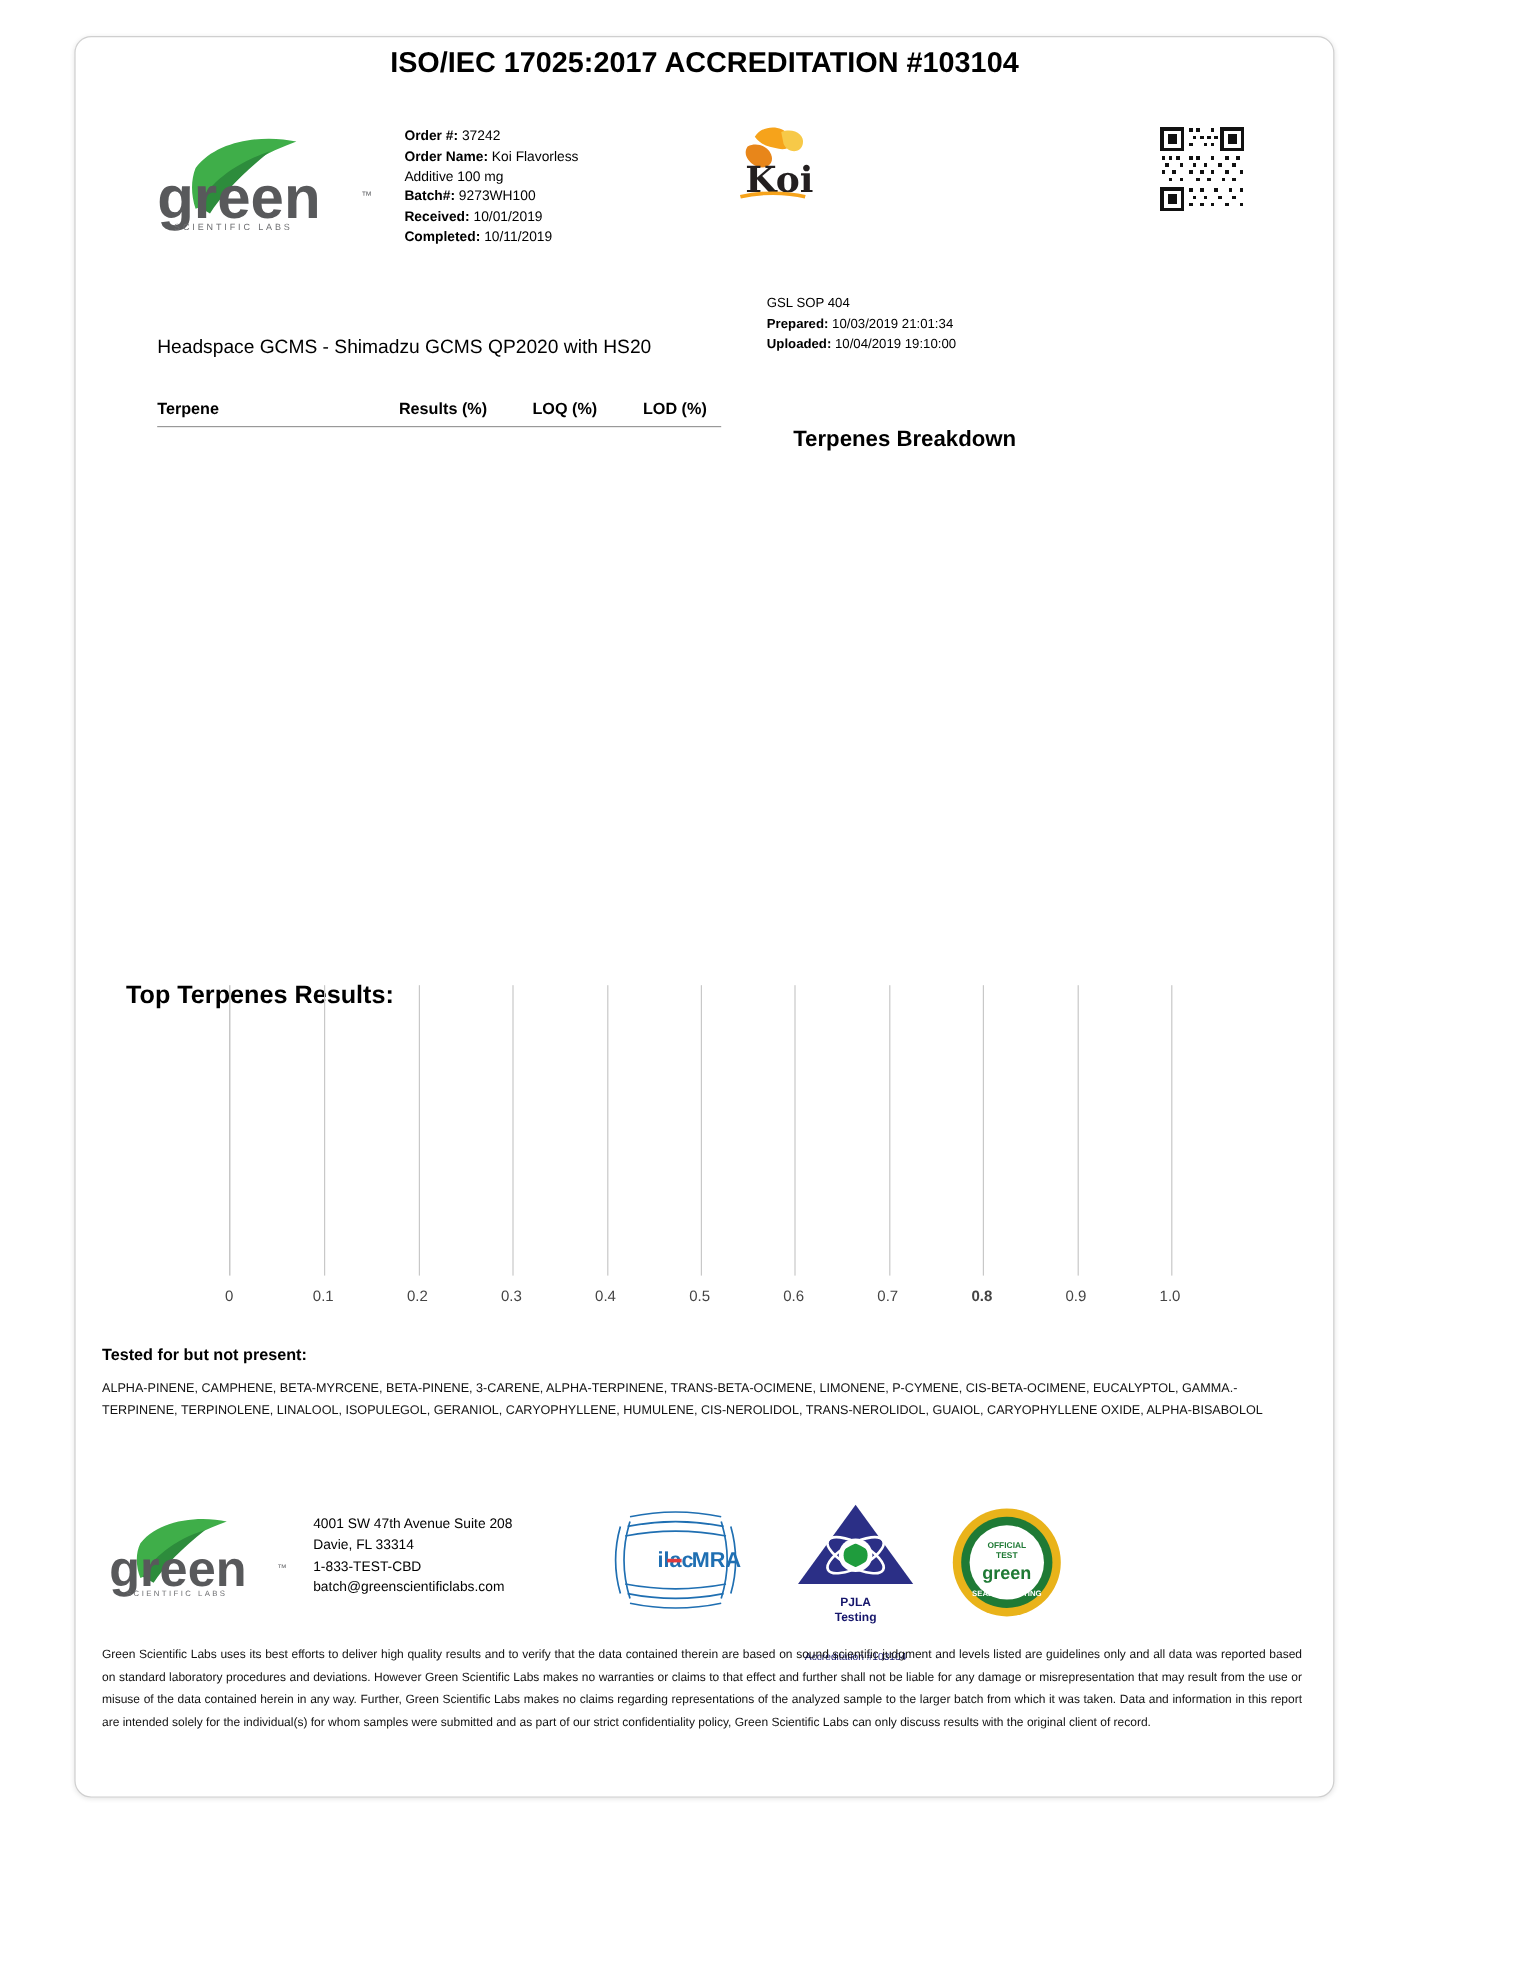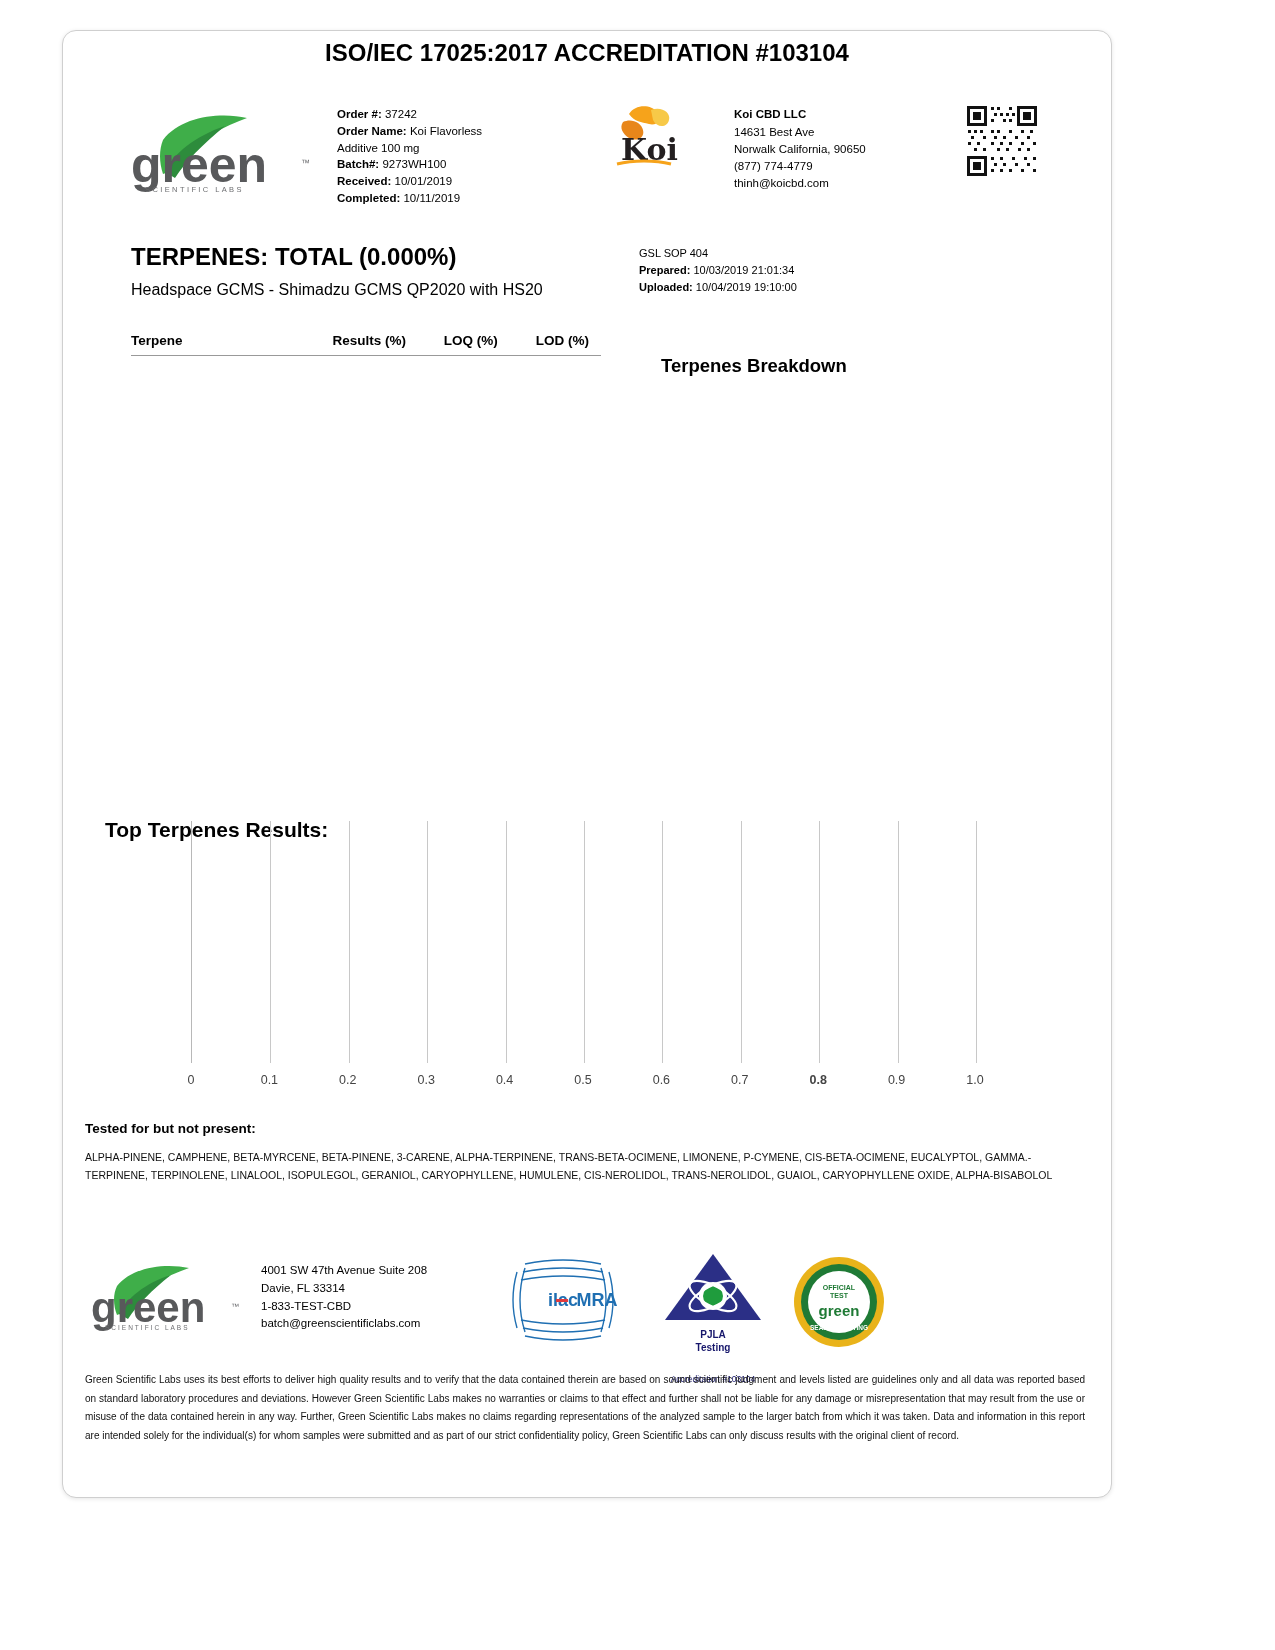--- a/index.html
+++ b/index.html
@@ -310,27 +310,20 @@
         <div class="koi-logo">
           <svg width="90" height="75" viewBox="0 0 90 75" xmlns="http://www.w3.org/2000/svg">
             <path d="M30 12 C36 2, 52 2, 58 10 C64 18, 58 24, 50 22 C42 20, 36 20, 30 12 Z" fill="#f6a31b"></path>
             <path d="M52 8 C62 4, 72 10, 70 18 C68 26, 58 26, 54 18 Z" fill="#f7c948"></path>
             <path d="M24 20 C32 16, 42 20, 44 28 C46 36, 38 40, 30 36 C24 32, 20 26, 24 20 Z" fill="#e8861a"></path>
             <text x="22" y="58" font-family="DejaVu Serif, serif" font-size="30" font-weight="bold" fill="#231f20">Koi</text>
             <path d="M18 62 C34 58, 56 58, 72 62" stroke="#f6a31b" stroke-width="3" fill="none"></path>
           </svg>
         </div>
 
-        <div class="client-block">
-          <div class="name">Koi CBD LLC</div>
-          <div>14631 Best Ave</div>
-          <div>Norwalk California, 90650</div>
-          <div>(877) 774-4779</div>
-          <div>thinh@koicbd.com</div>
-        </div>
 
         <div class="qr">
           <svg width="74" height="74" viewBox="0 0 74 74" xmlns="http://www.w3.org/2000/svg" shape-rendering="crispEdges">
             <rect width="74" height="74" fill="#fff"></rect>
             <g fill="#111">
               <rect x="2" y="2" width="20" height="20"></rect>
                 <rect x="5" y="5" width="14" height="14" fill="#fff"></rect>
                 <rect x="8" y="8" width="8" height="8"></rect>
               <rect x="52" y="2" width="20" height="20"></rect>
                 <rect x="55" y="5" width="14" height="14" fill="#fff"></rect>
@@ -388,21 +381,20 @@
                 <rect x="35" y="65" width="3" height="3"></rect>
                 <rect x="44" y="65" width="3" height="3"></rect>
                 <rect x="56" y="65" width="3" height="3"></rect>
                 <rect x="68" y="65" width="3" height="3"></rect>
             </g>
           </svg>
         </div>
       </div>
 
       <div class="section-head">
-        <div class="terp-total">TERPENES: TOTAL (0.000%)</div>
         <div class="method-line">Headspace GCMS - Shimadzu GCMS QP2020 with HS20</div>
         <div class="sop-block">
           <div>GSL SOP 404</div>
           <div>
             <span class="lbl">Prepared:</span>
             <span>10/03/2019 21:01:34</span>
           </div>
           <div>
             <span class="lbl">Uploaded:</span>
             <span>10/04/2019 19:10:00</span>

